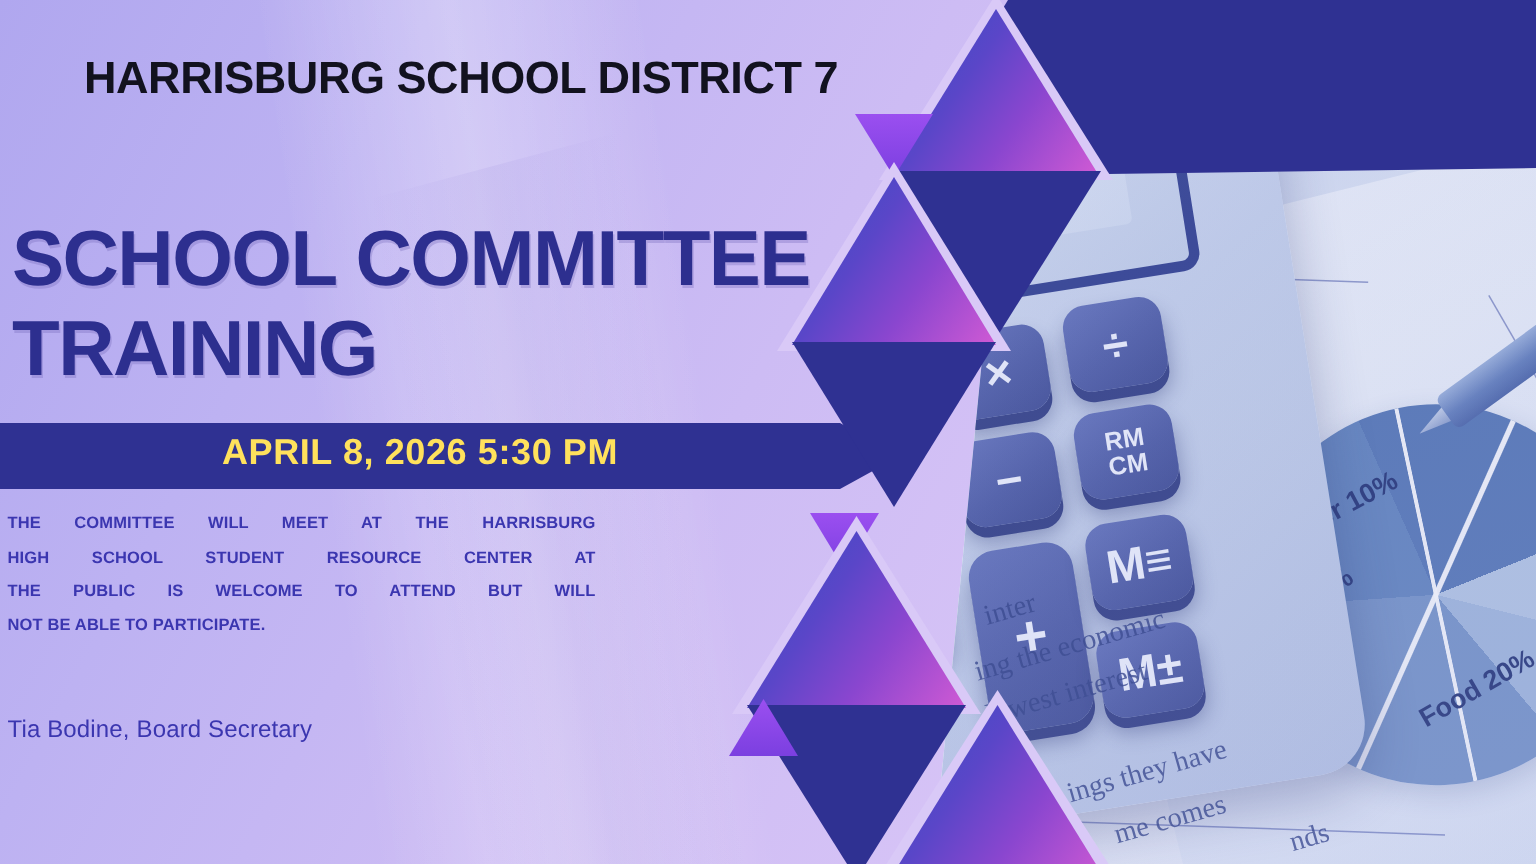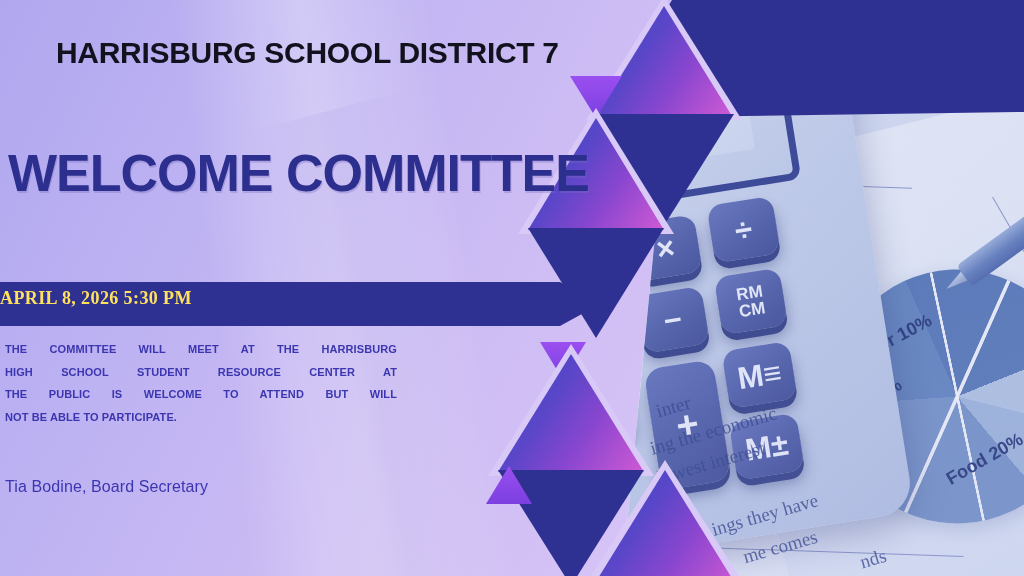--- a/index.html
+++ b/index.html
@@ -191,24 +191,24 @@
     font-size:52px;font-weight:800;letter-spacing:-1px;
     color:#2d2f8f;
     font-family:"Liberation Sans",sans-serif;
     text-shadow:1px 2px 0 rgba(120,110,190,.35);
   }
   .title1{top:143px;}
   .title2{top:203px;}
 
   .date{
     position:absolute;left:0;top:288px;width:560px;
-    text-align:left;
-    font-size:18px;font-weight:700;letter-spacing:.4px;
+    text-align:center;
+    font-size:24px;font-weight:700;letter-spacing:.4px;
     color:#ffe15c;
-    font-family:Liberation Serif, serif;
+    font-family:Liberation Sans, sans-serif;
   }
 
   .body-text{
     position:absolute;left:5px;top:338px;width:392px;
     color:#3b36b0;
     font-family:"Liberation Sans",sans-serif;
     font-size:11px;font-weight:600;letter-spacing:.1px;line-height:22.5px;
   }
   .body-text .just{text-align:justify;text-align-last:justify;}
   .body-text .plain{text-align:left;}
@@ -306,21 +306,22 @@
 
   <div class="tri tri-down-navy" style="left:498px;top:470px;width:146px;height:116px;"></div>
 
   <div class="tri tri-up-purple" style="left:486px;top:466px;width:46px;height:38px;"></div>
 
   <div class="tri tri-outline" style="left:582px;top:460px;width:166px;height:130px;"></div>
   <div class="tri tri-up" style="left:592px;top:470px;width:146px;height:118px;"></div>
 
   <div class="district">HARRISBURG SCHOOL DISTRICT 7</div>
 
-  <div class="title title1">WELCOME COMMITTEE</div>
+  <div class="title title1">SCHOOL COMMITTEE</div>
+  <div class="title title2">TRAINING</div>
 
   <div class="date">APRIL 8, 2026 5:30 PM</div>
 
   <div class="body-text">
     <div class="just">THE COMMITTEE WILL MEET AT THE HARRISBURG</div>
     <div class="just">HIGH SCHOOL STUDENT RESOURCE CENTER AT</div>
     <div class="just">THE PUBLIC IS WELCOME TO ATTEND BUT WILL</div>
     <div class="plain">NOT BE ABLE TO PARTICIPATE.</div>
   </div>
 

